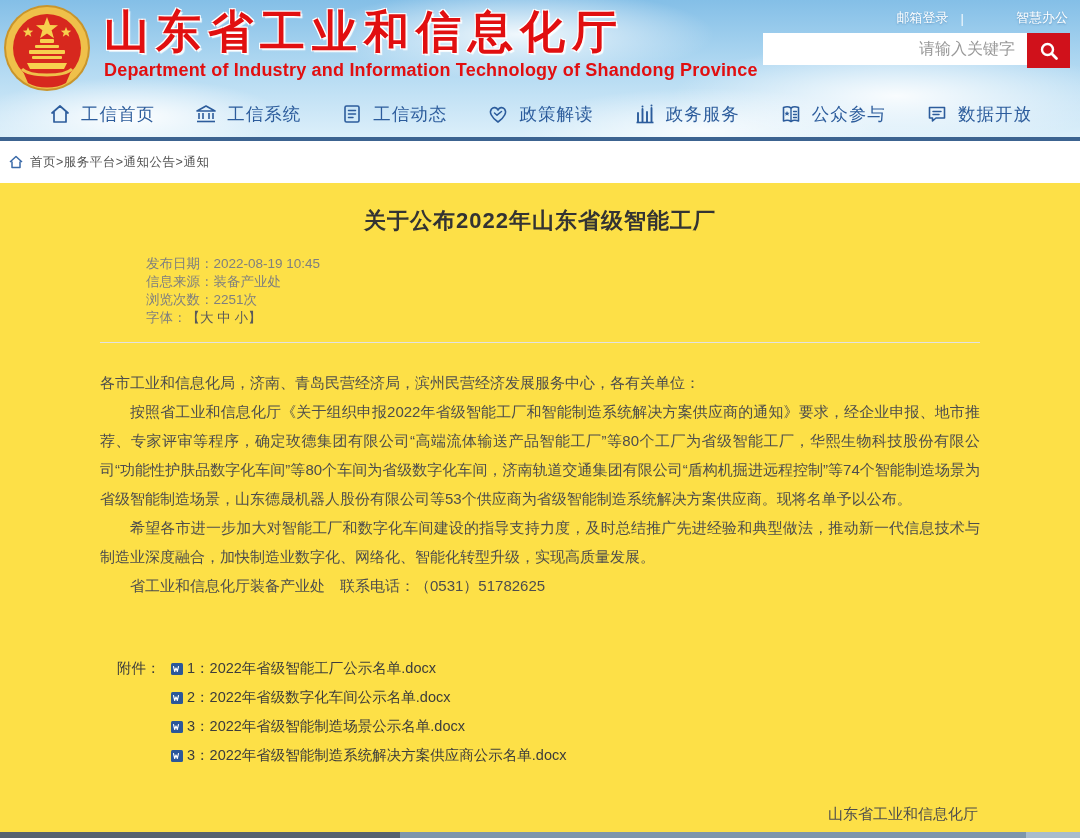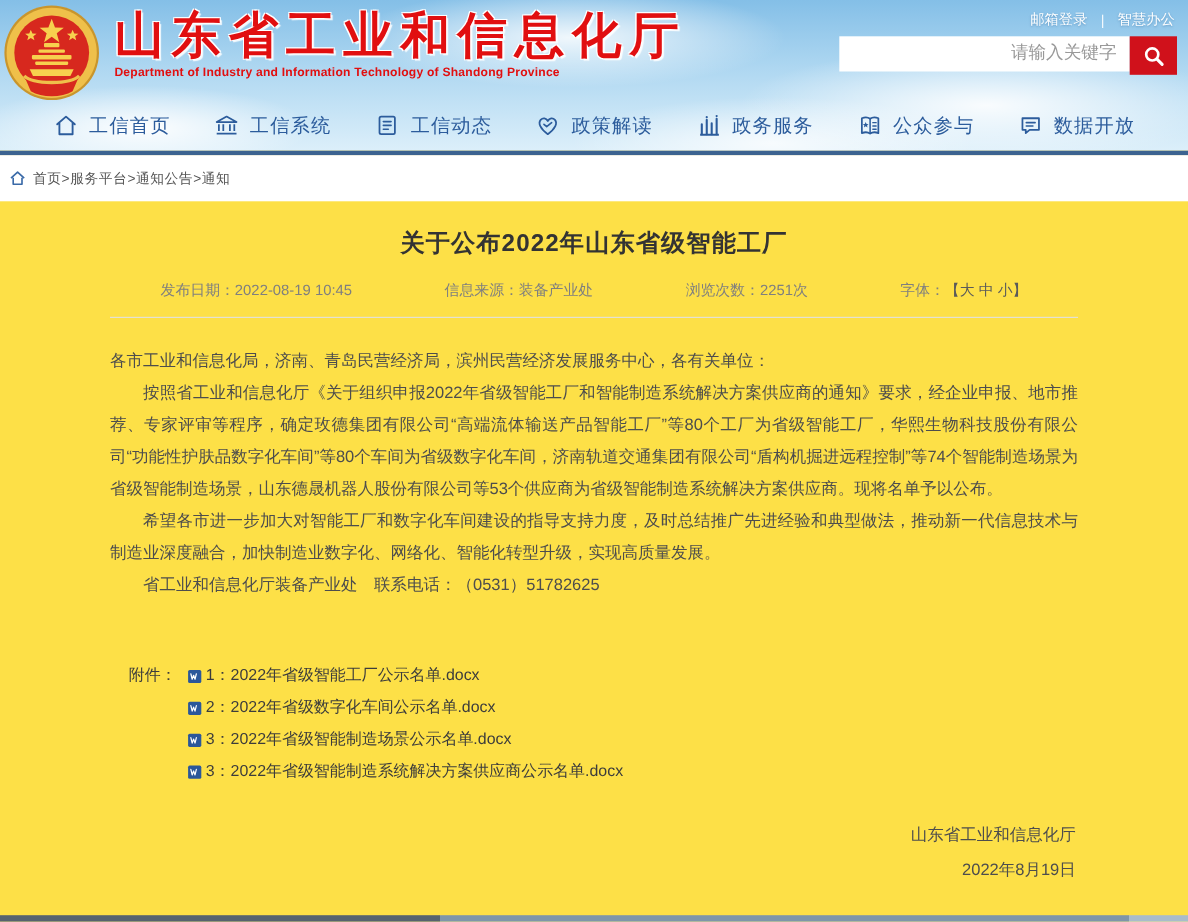--- a/index.html
+++ b/index.html
@@ -16,26 +16,26 @@
       radial-gradient(ellipse 320px 75px at 83% 70%, rgba(255,255,255,.9), rgba(255,255,255,0) 70%),
       radial-gradient(ellipse 260px 60px at 65% 95%, rgba(255,255,255,.8), rgba(255,255,255,0) 70%),
       linear-gradient(180deg,#84bfe7 0%, #aed7f1 45%, #dceffa 100%);
   }
   .header-top { position:relative; height:95px; }
   .emblem { position:absolute; left:2px; top:3px; width:90px; height:90px; }
   .brand { position:absolute; left:104px; top:6px; }
   .brand-title { font-size:45px; font-weight:bold; letter-spacing:7px; color:#e10f10;
     text-shadow:-1px -1px 0 #fff, 1px -1px 0 #fff, -1px 1px 0 #fff, 2px 2px 1px rgba(255,255,255,.9);
     line-height:52px; white-space:nowrap; }
-  .brand-sub { font-size:11px; font-weight:bold; color:#e10f10; margin-top:2px;
+  .brand-sub { font-size:18px; font-weight:bold; color:#e10f10; margin-top:2px;
     letter-spacing:.2px; white-space:nowrap; }
 
   .topbar-links { position:absolute; top:9px; right:12px; display:flex; gap:12px;
     font-size:13px; color:#fff; align-items:center; }
-  .topbar-links .lnk { cursor:pointer; text-shadow:0 1px 2px rgba(0,60,120,.35); }
+  .topbar-links .lnk { cursor:pointer; text-shadow:0 1px 2px rgba(0,60,120,.35);margin-left:40px; }
   .topbar-sep { color:#fff; opacity:.9; }
 
   .searchbar { position:absolute; top:33px; right:10px; width:307px; height:35px;
     display:flex; }
   .search-input { flex:1; height:32px; border:none; outline:none; padding:0 12px;
     font-size:16px; color:#333; background:#fff;text-align:right; }
   .search-input::placeholder { color:#999; }
   .search-btn { width:43px; height:35px; background:#d0111b; border:none; cursor:pointer;
     display:flex; align-items:center; justify-content:center; }
 
@@ -50,21 +50,21 @@
   .breadcrumb { height:42px; display:flex; align-items:center; gap:7px;
     padding-left:9px; background:#fff; }
   .breadcrumb .path { font-size:12.5px; color:#555; letter-spacing:.5px; cursor:pointer; }
 
   
   .content { width:880px; margin:0 auto; }
   .art-title { margin-top:20px; text-align:center; font-size:22px; font-weight:bold;
     color:#333; line-height:35px; letter-spacing:1px; }
   .meta-row { margin-top:17px; display:flex; justify-content:space-between;
     padding:0 46px 15px 46px; border-bottom:1px solid #e2e2e2;
-    font-size:13.5px; color:#7f7f7f; }
+    font-size:13.5px; color:#7f7f7f;flex-direction:column; }
   .meta-item { white-space:nowrap; }
   .meta-font { cursor:pointer; color:#5a5a5a; }
 
   .art-body { margin-top:25px; font-size:15px; color:#4d4d4d; line-height:29px;
     text-align:justify; }
   .art-body p.indent { text-indent:2em; }
 
   .attachments { margin-top:54px; font-size:14.5px; color:#3c3c3c; }
   .att-row { display:flex; align-items:center; line-height:29px; padding-left:17px; }
   .att-label { width:53px; flex:0 0 53px; }

